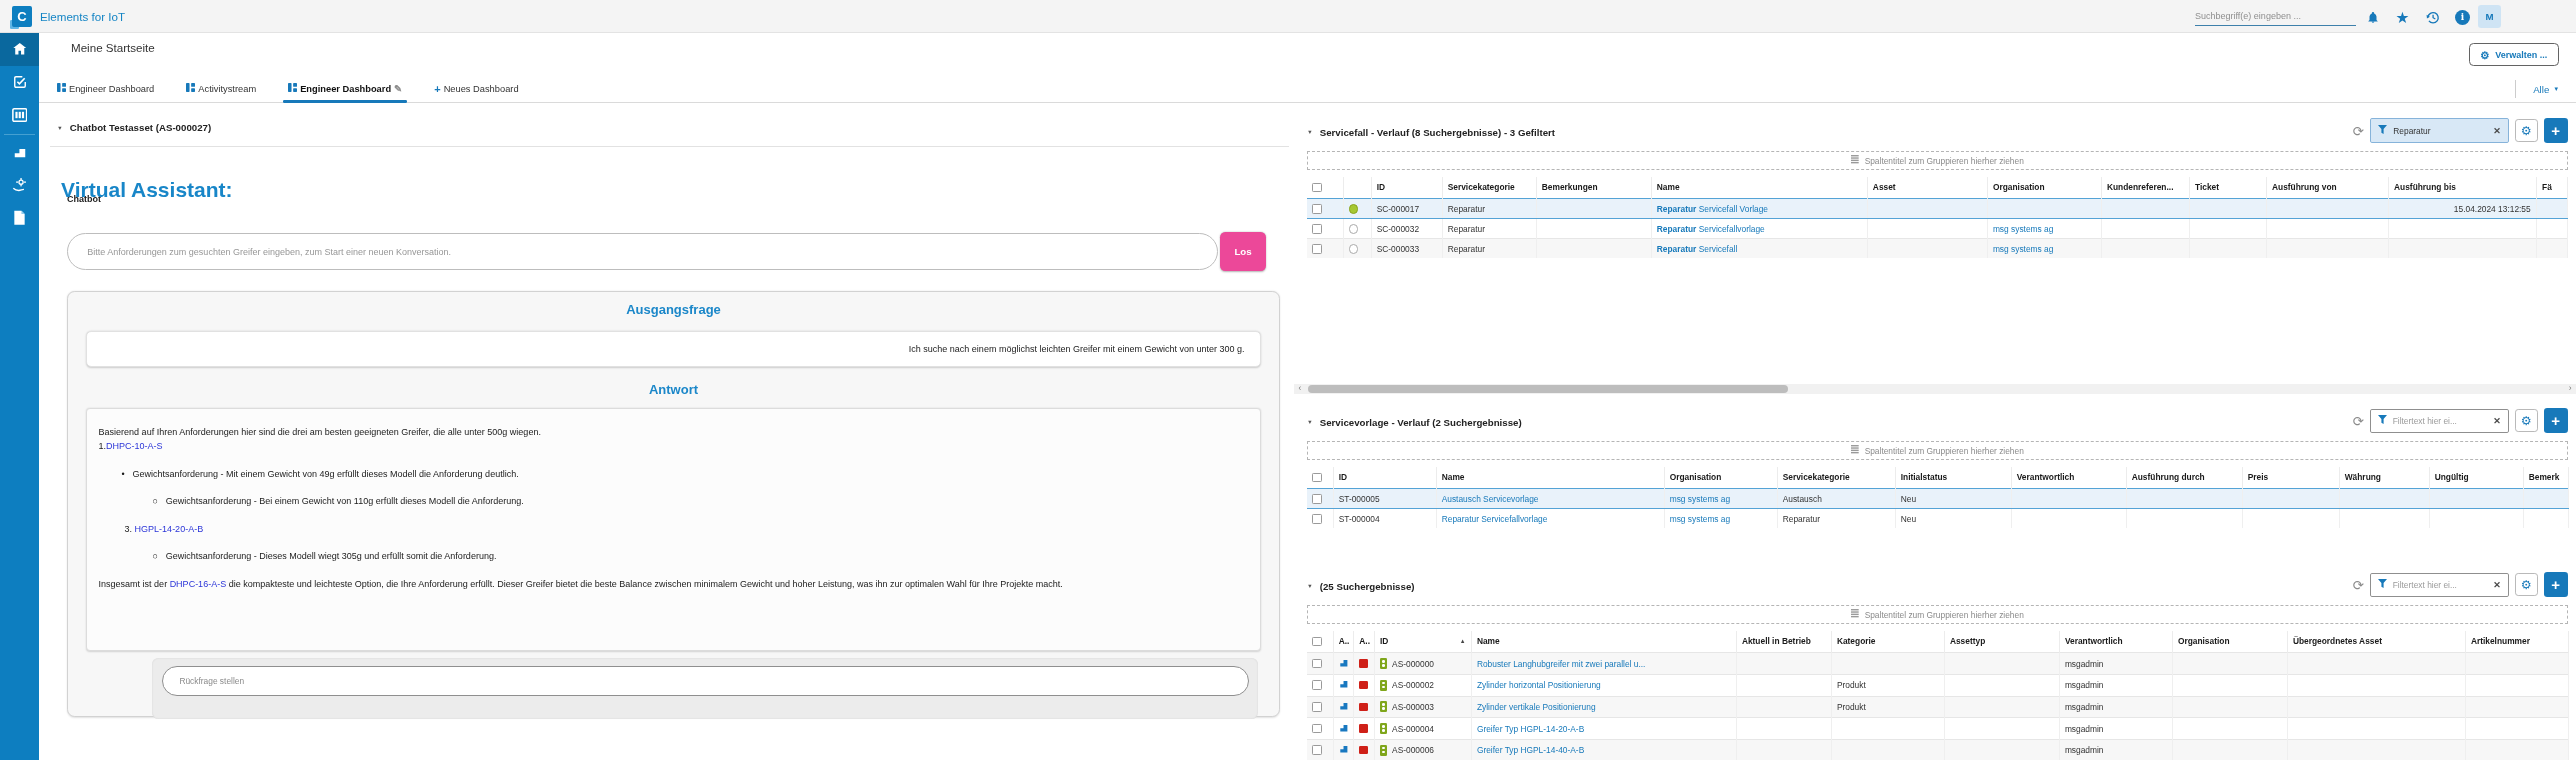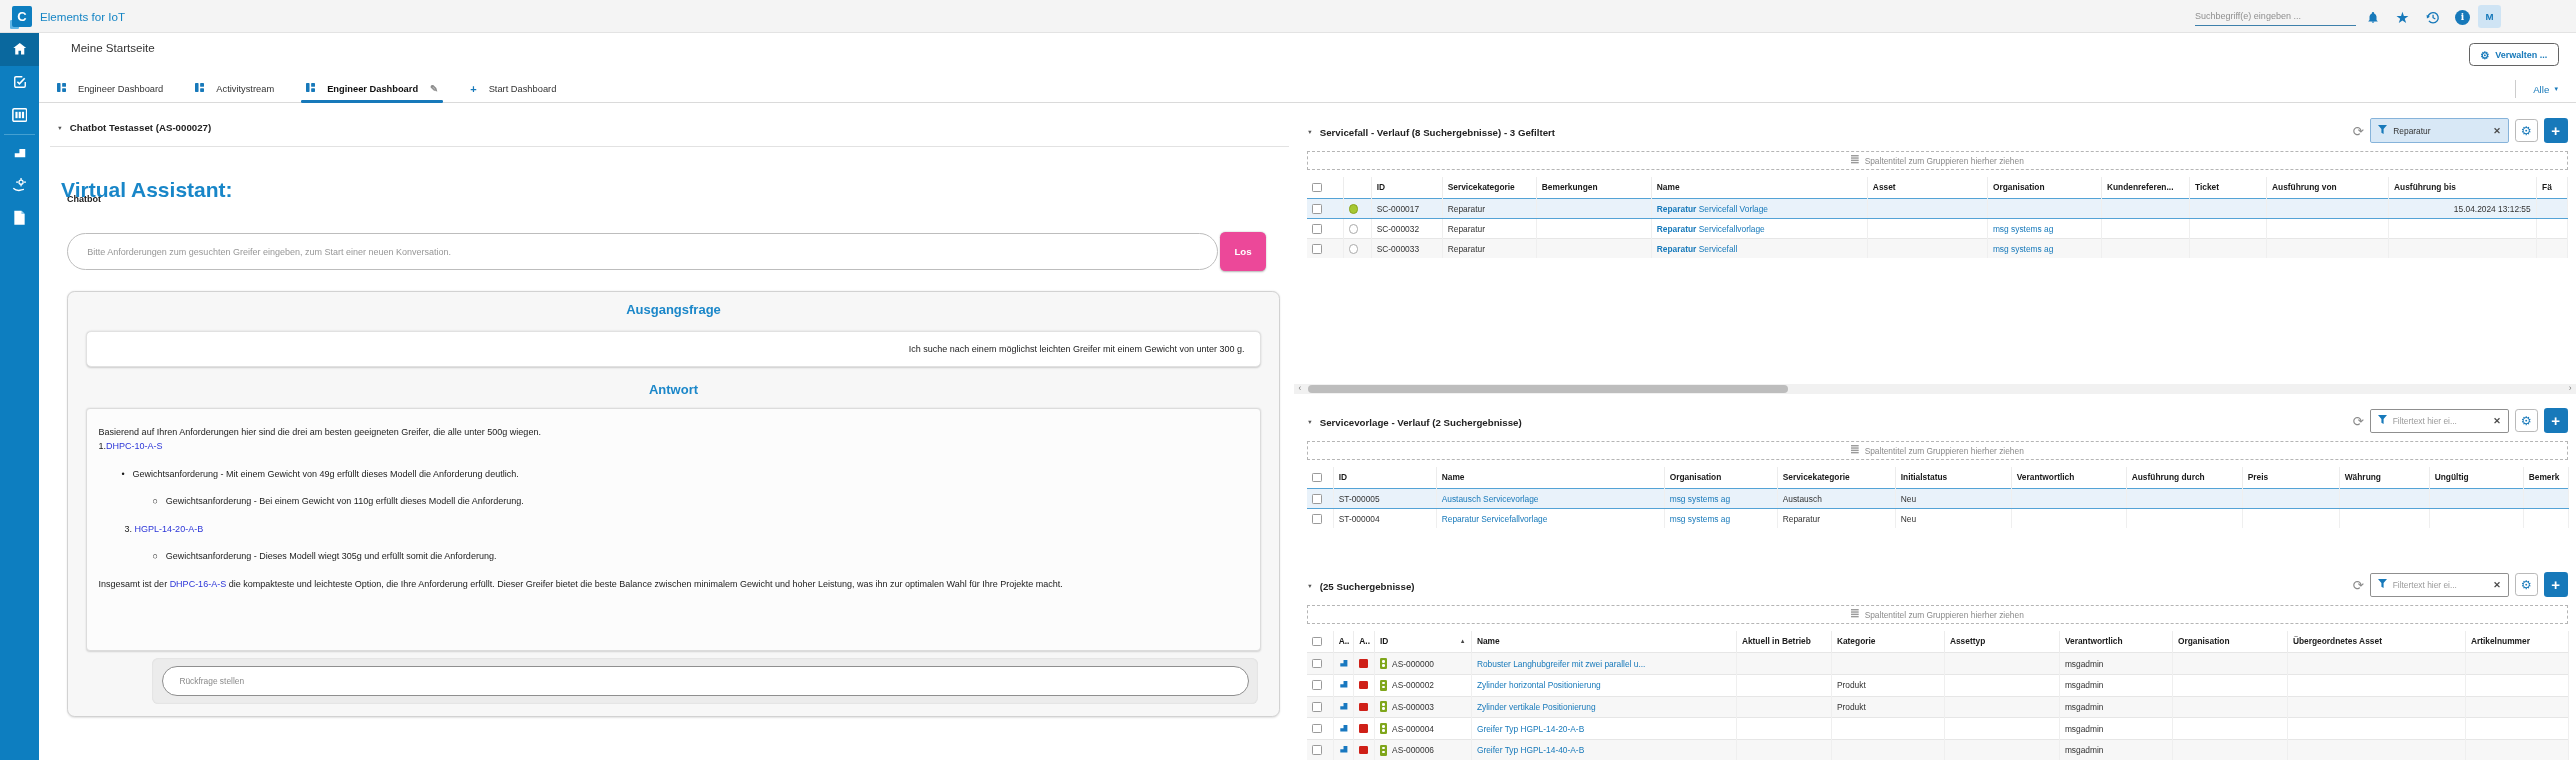--- a/index.html
+++ b/index.html
@@ -25,21 +25,21 @@
   .sb-item { width:39px; height:33px; display:flex; align-items:center; justify-content:center; cursor:pointer; }
   .sb-item.active { background:#0a689e; }
   .sb-div { height:0.6px; background:#45a0d1; margin:1.9px 3.9px; }
 
   
   .pg-title { position:absolute; left:71px; top:41px; font-size:11.6px; color:#333; }
   .manage { position:absolute; left:2469px; top:43px; height:23px; padding:0 10.3px; border:0.6px solid #636363; border-radius:4.5px; background:#fff; color:#1779ba; font-weight:700; font-size:9px; display:flex; align-items:center; gap:5.8px; cursor:pointer; }
   .manage .g { font-size:10.3px; }
   .tabbar { position:absolute; left:39px; top:75px; width:2537px; height:28px; border-bottom:0.6px solid #dadada; }
   .tabs { position:absolute; left:18px; top:0; height:100%; display:flex; gap:32px; align-items:center; }
-  .tab { position:relative; height:100%; display:flex; align-items:center; gap:12px; font-size:9.3px; color:#333; cursor:pointer; }
+  .tab { position:relative; height:100%; display:flex; align-items:center; gap:3px; font-size:9.3px; color:#333; cursor:pointer; }
   .tab.active { font-weight:700; color:#111; }
   .tab.active::after { content:""; position:absolute; left:-5.2px; right:-5.2px; bottom:-0.6px; height:2.6px; background:#1779ba; border-radius:1.3px; }
   .pencil { color:#8d8d8d; font-size:9.7px; }
   .plus-blue { color:#1779ba; font-weight:700; font-size:11px; }
   .alle { position:absolute; right:18px; top:5.2px; height:18px; display:flex; align-items:center; gap:5.2px; color:#1779ba; font-size:9.7px; border-left:0.6px solid #ccc; padding-left:16.7px; cursor:pointer; }
   .alle .dd { font-size:7px; }
 
   
   .cw-head { position:absolute; left:57px; top:122px; display:flex; align-items:center; gap:7px; font-size:9.7px; font-weight:700; color:#222; cursor:pointer; }
   .tri { font-size:5.8px; color:#555; }
@@ -54,21 +54,21 @@
   .qbox { position:absolute; left:18px; right:18px; top:39px; height:36px; background:#fff; border:0.6px solid #e1e1e1; border-radius:5.2px; box-shadow:0 0.6px 1.9px rgba(0,0,0,.18); display:flex; align-items:center; justify-content:flex-end; padding:0 15.5px; font-size:9px; color:#222; }
   .ha { position:absolute; top:90px; left:0; width:100%; text-align:center; font-size:13px; font-weight:700; color:#1b87c9; }
   .abox { position:absolute; left:18px; right:18px; top:116px; height:243px; background:#fcfcfc; border:0.6px solid #dcdcdc; border-radius:3.9px; box-shadow:0 0.6px 1.9px rgba(0,0,0,.15); padding:16.7px 11.6px; font-size:9px; color:#1b1b1b; line-height:13.5px; overflow:hidden; }
   .blk { margin-bottom:14px; }
   .blk.m0 { margin-bottom:1.3px; }
   .blk.i1 { padding-left:26px; }
   .blk.b1 { padding-left:23px; }
   .blk.b2 { padding-left:54px; }
   .blt { margin-right:7.7px; }
   .chat-link { color:#2b35d8; text-decoration:none; cursor:pointer; }
-  .fwrap { position:absolute; left:84px; right:20.6px; top:366px; height:46px; background:#ececec; border-radius:6.4px; box-shadow:inset 0 0 1.9px rgba(0,0,0,.12); padding:8.4px 9.7px; }
+  .fwrap { position:absolute; left:84px; right:20.6px; top:366px; height:61px; background:#ececec; border-radius:6.4px; box-shadow:inset 0 0 1.9px rgba(0,0,0,.12); padding:8.4px 9.7px; }
   .fin { width:100%; height:30px; border:0.6px solid #8f8f8f; border-radius:15px; padding:0 16.7px; font-size:8.4px; font-family:"Liberation Sans",sans-serif; background:#fff; outline:none; color:#333; }
   .fin::placeholder { color:#8a8a8a; }
 
   
   .panel { position:absolute; left:1307px; width:1261px; }
   .p-head { height:30px; position:relative; display:flex; align-items:center; }
   .p-title { display:flex; align-items:center; gap:7px; font-size:9.7px; font-weight:700; color:#222; cursor:pointer; }
   .p-ctrl { position:absolute; right:0; top:1.3px; display:flex; align-items:center; gap:5.8px; }
   .refresh { color:#8a8a8a; font-size:13.5px; cursor:pointer; }
   .chip { display:flex; align-items:center; gap:6.4px; background:#d8e8f6; border:0.6px solid #86b3da; border-radius:1.9px; height:24.5px; width:139px; padding:0 7px; cursor:pointer; }
@@ -212,21 +212,21 @@
       <span><svg width="9" height="9" viewBox="0 0 14 14">
             <rect width="5.5" height="14" rx="1" fill="#1779ba"></rect>
             <rect x="8" width="6" height="6" rx="1" fill="#1779ba"></rect>
             <rect x="8" y="8" width="6" height="6" rx="1" fill="#1779ba"></rect>
           </svg></span>
       <span>Engineer Dashboard</span>
       <span class="pencil">✎</span>
     </div>
     <div class="tab">
       <span class="plus-blue">+</span>
-      <span>Start Dashboard</span>
+      <span>Neues Dashboard</span>
     </div>
   </div>
   <div class="alle">
     <span>Alle</span>
     <span class="dd">▾</span>
   </div>
 </div>
 
 <div class="cw-head">
   <span class="tri">▼</span>

